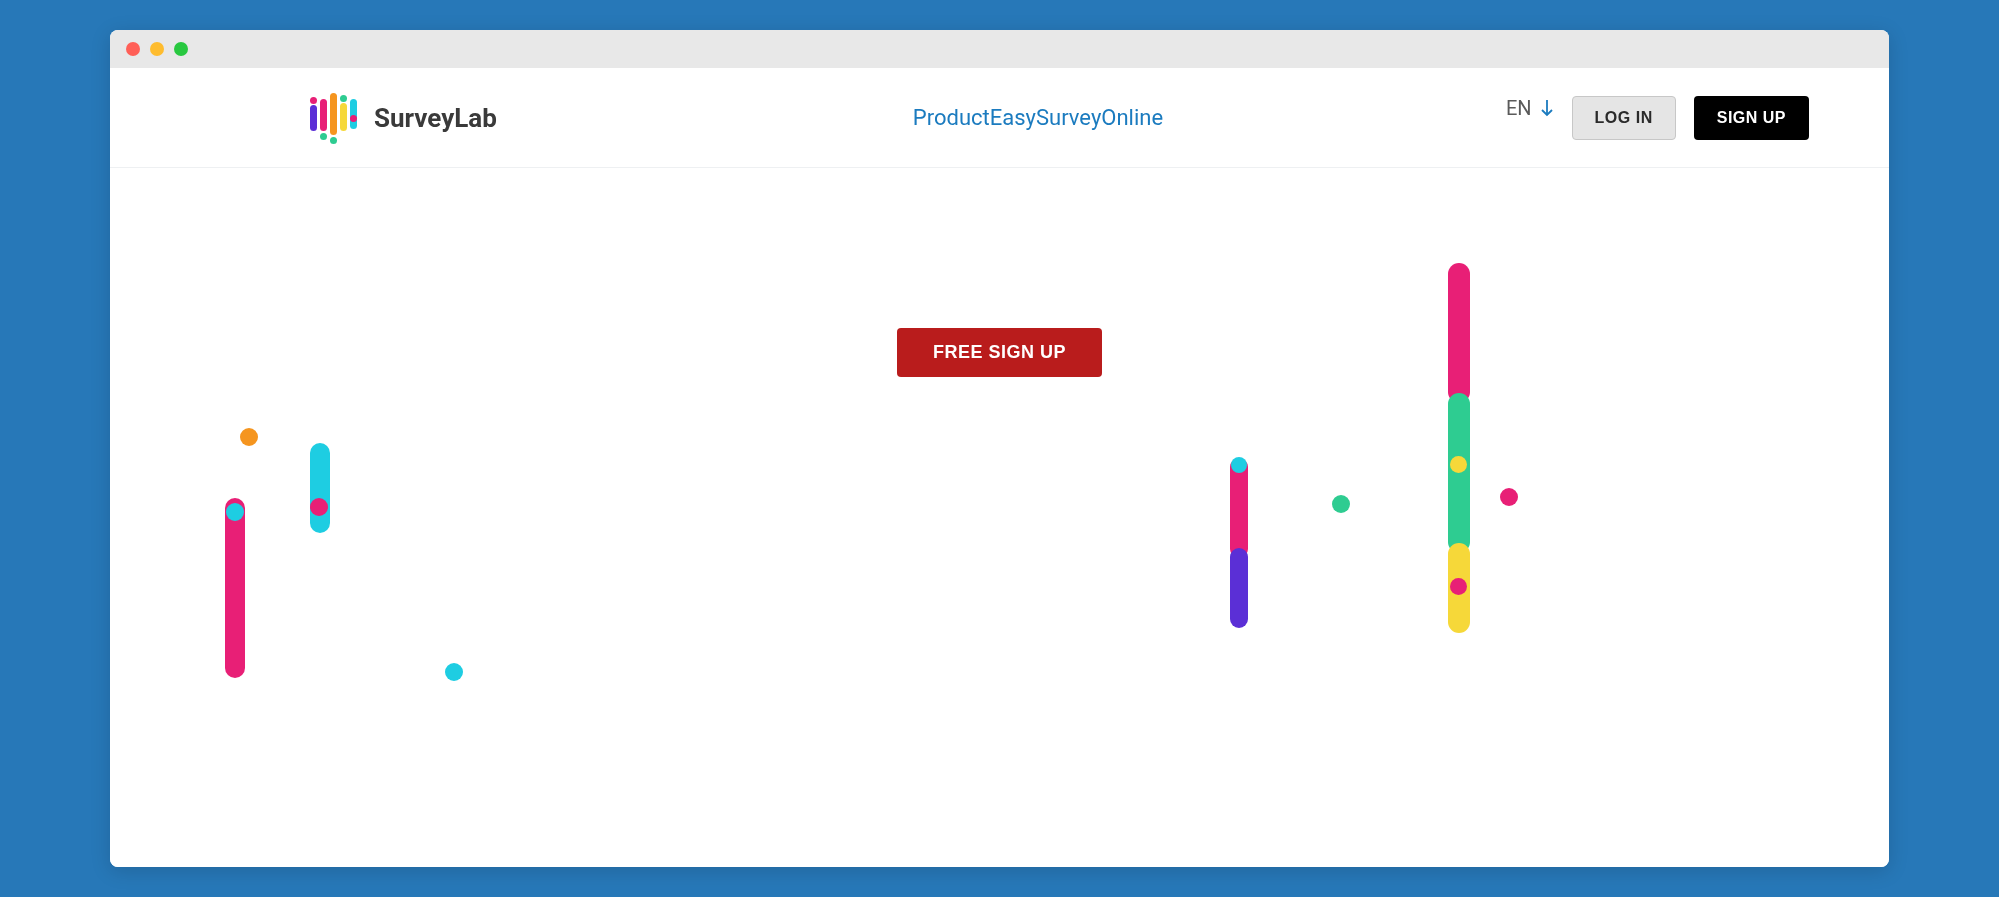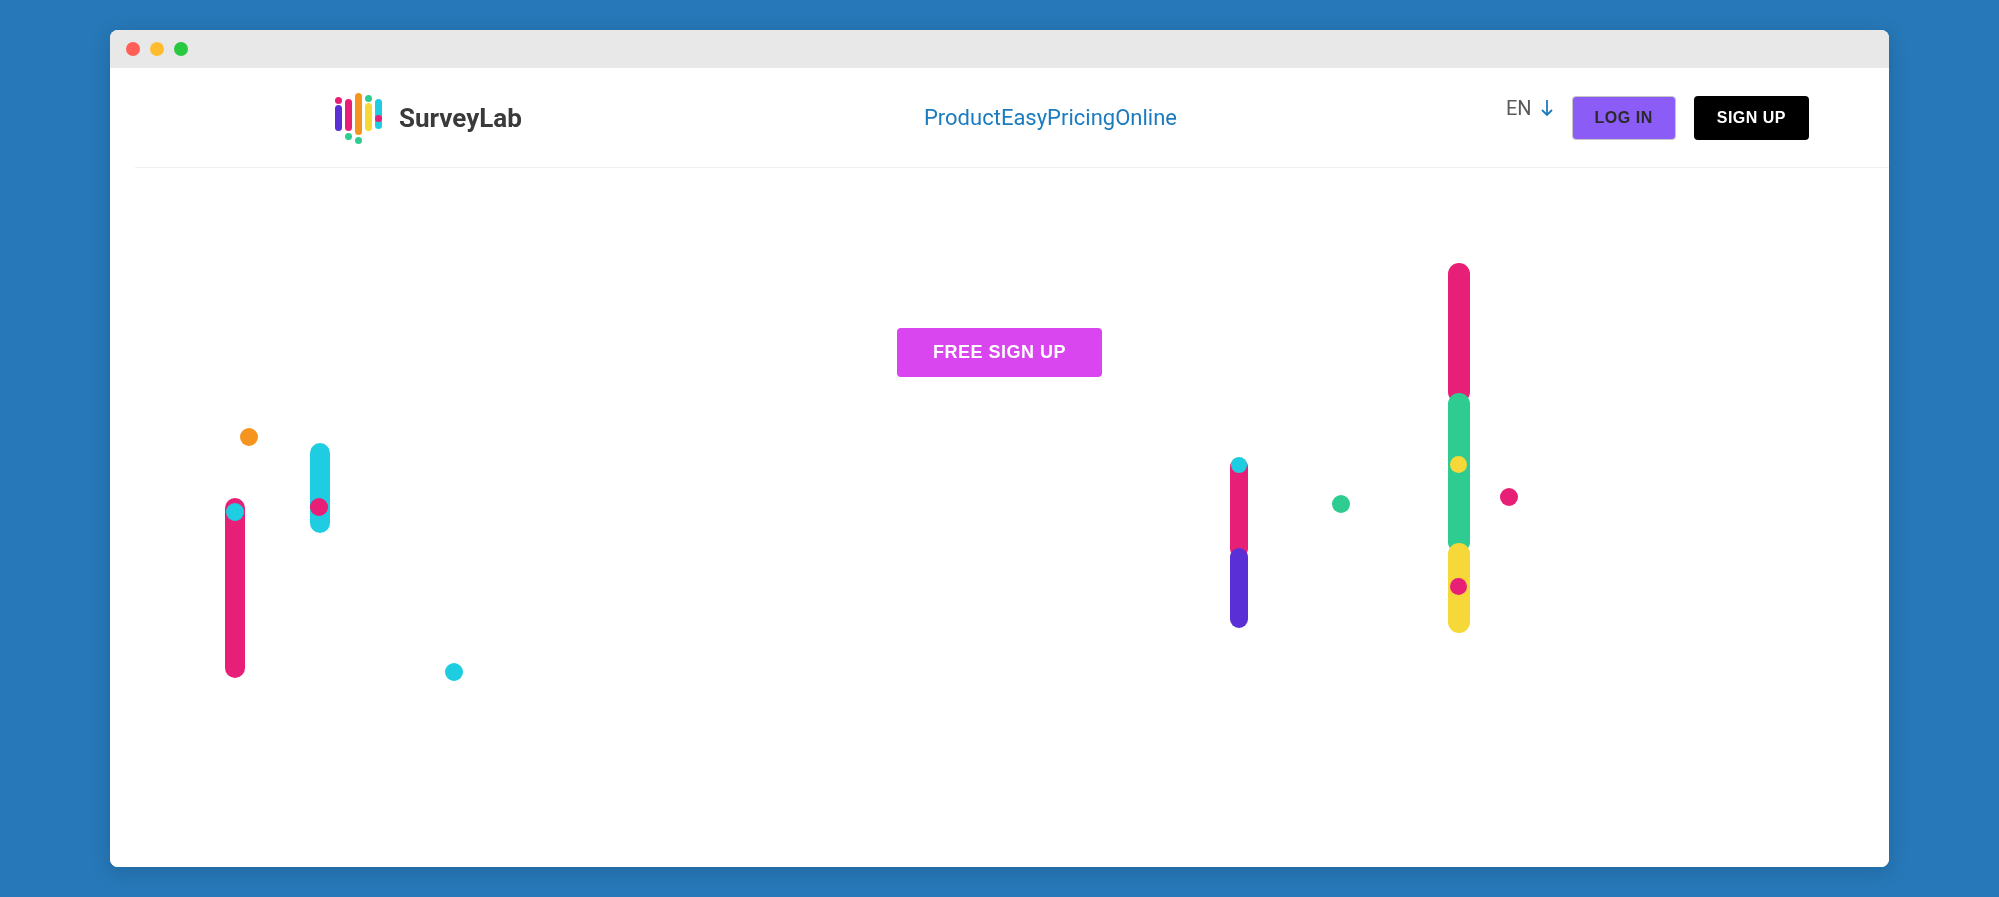--- a/index.html
+++ b/index.html
@@ -34,21 +34,20 @@
     .tl-yellow { background: #febc2e; }
     .tl-green { background: #28c840; }
     .page { flex: 1; background: #fff; position: relative; overflow: hidden; }
     .header {
       height: 100px;
       border-bottom: 1px solid #eef0f2;
       display: flex;
       align-items: center;
       padding: 0 80px 0 200px;
       gap: 40px;
-      margin-left: 25px;
     }
     .logo-wrap { display: flex; align-items: center; gap: 14px; width: 260px; }
     .logo-icon { width: 50px; height: 50px; position: relative; }
     .logo-bar { position: absolute; border-radius: 4px; width: 7px; }
     .brand { font-size: 26px; font-weight: 700; color: #3a3a3a; }
     .nav {
       flex: 1;
       display: flex;
       justify-content: center;
     }
@@ -58,33 +57,33 @@
     .lang svg { stroke: #1b7bbf; }
     .btn {
       padding: 12px 22px;
       border-radius: 4px;
       font-weight: 700;
       font-size: 16px;
       letter-spacing: 0.5px;
       cursor: pointer;
       border: 1px solid transparent;
     }
-    .btn-outline { background: #8b5cf6; border: 1px solid #c7c7c7; color: #2a2a2a; }
+    .btn-outline { background: #e5e5e5; border: 1px solid #c7c7c7; color: #2a2a2a; }
     .btn-primary { background: #000000; color: #fff; }
     .hero {
       position: relative;
       text-align: center;
       padding-top: 160px;
       height: 100%;
     }
     .hero h1 { font-size: 58px; font-weight: 800; color: #4a4a4a; margin-bottom: 38px; }
     .subtitle { font-size: 23px; color: #5e5e5e; line-height: 1.6; margin-bottom: 50px; }
     .cta {
       display: inline-block;
-      background: #d946ef;
+      background: #b91c1c;
       color: #fff;
       font-weight: 700;
       font-size: 18px;
       letter-spacing: 0.5px;
       padding: 14px 36px;
       border-radius: 4px;
       border: none;
       cursor: pointer;
     }
     .deco { position: absolute; }
@@ -122,21 +121,21 @@
           <div class="logo-bar" style="left:30px; top:2px; width:7px; height:7px; border-radius:50%; background:#2ecc91;"></div>
           <div class="logo-bar" style="left:40px; top:6px; height:30px; background:#1ecde2;"></div>
           <div class="logo-bar" style="left:40px; top:22px; width:7px; height:7px; border-radius:50%; background:#e81f76;"></div>
         </div>
         <span class="brand">SurveyLab</span>
       </div>
 
       <nav class="nav">
         <a>Product</a>
         <a>Easy</a>
-        <a>Pricing</a>
+        <a>Survey</a>
         <a>Online</a>
       </nav>
 
       <div class="actions">
         <div class="lang">
           <span>EN</span>
           <svg width="14" height="20" viewBox="0 0 14 20" fill="none" stroke-width="1.8">
             <line x1="7" y1="2" x2="7" y2="17"></line>
             <polyline points="2,12 7,17 12,12"></polyline>
           </svg>

